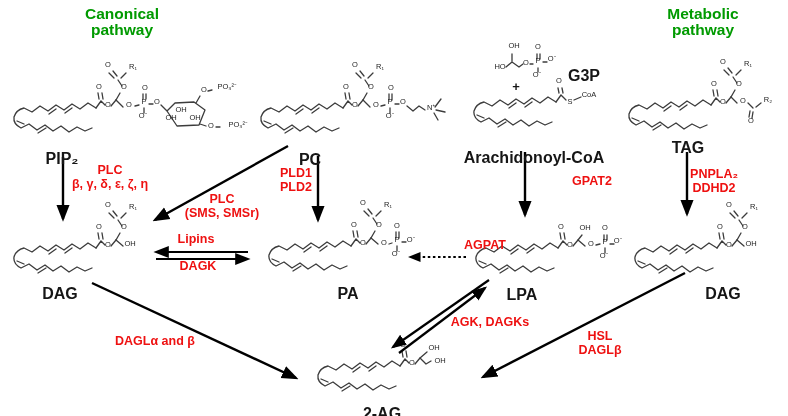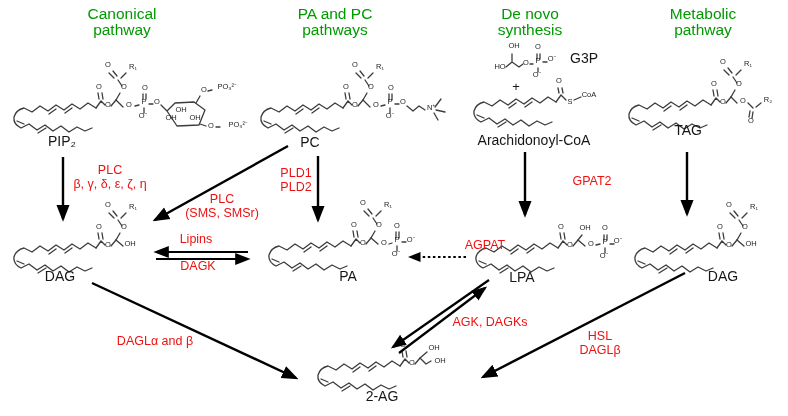--- a/index.html
+++ b/index.html
@@ -1,22 +1,22 @@
 <!DOCTYPE html>
 <html style="--green: #009a00; --red: #ee1111; --black: #161616; --bond: #3c3c3c; --arrow: #000000;"><head>
 <meta charset="utf-8">
 <style>
   html,body{margin:0;padding:0;background:#fff;}
   .canvas{position:relative;width:788px;height:416px;background:#ffffff;overflow:hidden;
           font-family:"Liberation Sans",sans-serif;}
   .canvas svg{position:absolute;left:0;top:0;}
   .lbl{position:absolute;transform:translateX(-50%);text-align:center;white-space:pre-line;
-       font-weight:normal;line-height:1.1;}
+       font-weight:bold;line-height:1.1;}
   .hdr{font-size:15.5px;color:var(--green,#009a00);line-height:1.05;}
-  .mol{font-size:14px;color:var(--black,#111);}
+  .mol{font-size:16px;color:var(--black,#111);margin-top:16px;}
   .plus{font-size:13px;color:var(--black,#111);}
   .enz{font-size:12.5px;color:var(--red,#ee1111);line-height:1.12;}
   .bonds{stroke:var(--bond,#3c3c3c);stroke-width:1.3;fill:none;stroke-linecap:round;stroke-linejoin:round;}
   .bonds text{stroke:none;fill:#222;font-size:7.5px;text-anchor:middle;font-family:"Liberation Sans",sans-serif;}
   .arrows line{stroke:var(--arrow,#000);stroke-width:2.4;}
   .arrows .eq{stroke-width:2.2;}
   .arrows .dot{stroke-width:1.8;stroke-dasharray:2.5 2.6;}
 </style>
 </head>
 <body>
@@ -187,24 +187,20 @@
       <line class="dot" x1="466" y1="257" x2="410" y2="257" marker-end="url(#ah)"></line>
       <line class="eq" x1="489" y1="280" x2="393" y2="347" marker-end="url(#ah)"></line>
       <line class="eq" x1="399" y1="353" x2="485" y2="288" marker-end="url(#ah)"></line>
       <line x1="92" y1="283" x2="296" y2="378" marker-end="url(#ah)"></line>
       <line x1="685" y1="273" x2="483" y2="377" marker-end="url(#ah)"></line>
     </g>
   </svg>
 
   <div class="lbl hdr" style="left:122px;top:6px;">Canonical
 pathway</div>
-  <div class="lbl hdr" style="left:335px;top:6px;">PA and PC
-pathways</div>
-  <div class="lbl hdr" style="left:530px;top:6px;">De novo
-synthesis</div>
   <div class="lbl hdr" style="left:703px;top:6px;">Metabolic
 pathway</div>
 
   <div class="lbl mol" style="left:62px;top:134px;">PIP₂</div>
   <div class="lbl mol" style="left:310px;top:135px;">PC</div>
   <div class="lbl mol" style="left:584px;top:51px;">G3P</div>
   <div class="lbl plus" style="left:516px;top:80px;">+</div>
   <div class="lbl mol" style="left:534px;top:133px;">Arachidonoyl-CoA</div>
   <div class="lbl mol" style="left:688px;top:123px;">TAG</div>
   <div class="lbl mol" style="left:60px;top:269px;">DAG</div>
@@ -213,20 +209,22 @@
   <div class="lbl mol" style="left:723px;top:269px;">DAG</div>
   <div class="lbl mol" style="left:382px;top:389px;">2-AG</div>
 
   <div class="lbl enz" style="left:110px;top:163px;">PLC
 β, γ, δ, ε, ζ, η</div>
   <div class="lbl enz" style="left:222px;top:192px;">PLC
 (SMS, SMSr)</div>
   <div class="lbl enz" style="left:296px;top:166px;">PLD1
 PLD2</div>
   <div class="lbl enz" style="left:548px;top:174px;margin-left:44px;">GPAT2</div>
+  <div class="lbl enz" style="left:714px;top:167px;">PNPLA₂
+DDHD2</div>
   <div class="lbl enz" style="left:196px;top:232px;">Lipins</div>
   <div class="lbl enz" style="left:198px;top:259px;">DAGK</div>
   <div class="lbl enz" style="left:437px;top:238px;margin-left:48px;">AGPAT</div>
   <div class="lbl enz" style="left:490px;top:315px;">AGK, DAGKs</div>
   <div class="lbl enz" style="left:600px;top:329px;">HSL
 DAGLβ</div>
   <div class="lbl enz" style="left:155px;top:334px;">DAGLα and β</div>
 
 </div>
 

